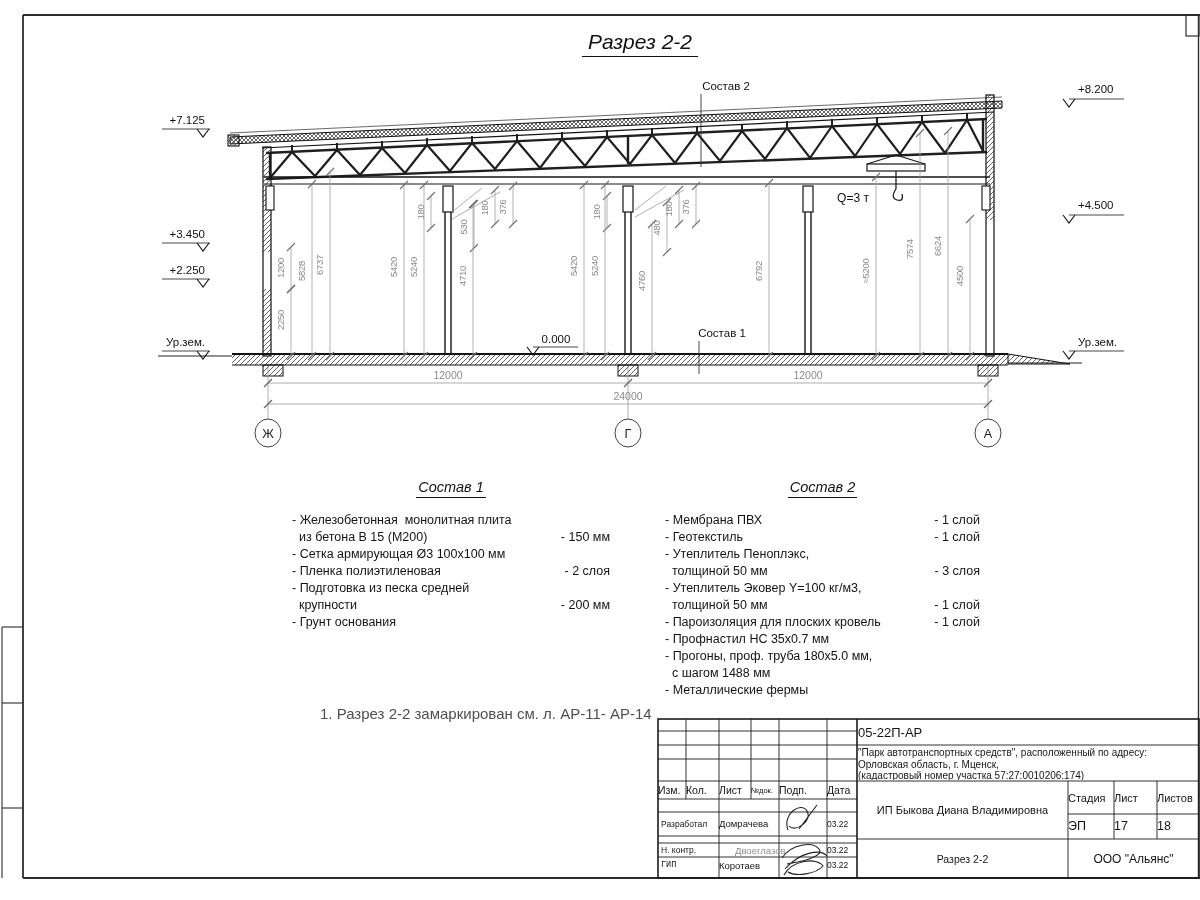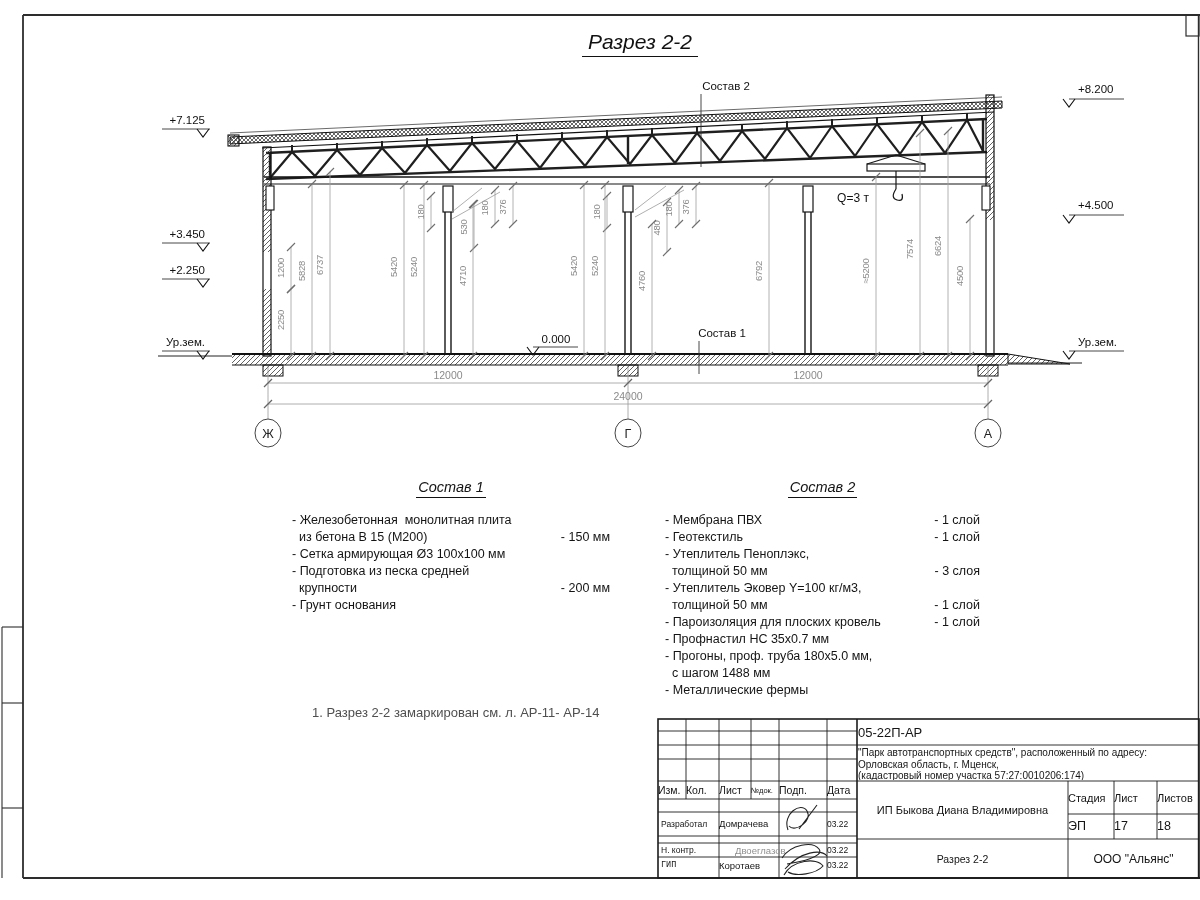--- a/index.html
+++ b/index.html
@@ -8,21 +8,21 @@
   svg#cad{position:absolute;left:0;top:0;}
   .abs{position:absolute;}
   .title-main{left:490px;top:30px;width:300px;text-align:center;font-size:21px;font-style:italic;}
   .title-main span{display:inline-block;border-bottom:1.6px solid #111;padding:0 6px 2px 6px;}
   .spec{font-size:12.5px;line-height:17px;color:#141414;}
   .spec .spec-title{text-align:center;font-style:italic;font-size:14.5px;margin-bottom:14px;}
   .spec .spec-title span{display:inline-block;border-bottom:1.4px solid #111;padding:0 2px 1px 2px;}
   .spec .row{display:flex;justify-content:space-between;align-items:flex-end;}
   .spec .nm{white-space:pre-wrap;}
   .spec .vl{white-space:nowrap;padding-left:8px;}
-  .note{font-size:13px;color:#4f4f4f;}
+  .note{font-size:15px;color:#4f4f4f;margin-left:8px;}
   .tb{position:absolute;overflow:hidden;color:#151515;}
   .c{text-align:left;}
   .fx{display:flex;align-items:center;justify-content:center;text-align:right;}
   .gray{color:#8f8f8f;margin-left:16px;}
 </style>
 </head>
 <body>
 
 <div class="page">
 
@@ -425,20 +425,24 @@
   <div class="row">
         <div class="nm">- Железобетонная  монолитная плита
   из бетона В 15 (М200)</div>
         <div class="vl">- 150 мм</div>
       </div>
   <div class="row">
         <div class="nm">- Сетка армирующая Ø3 100х100 мм</div>
         <div class="vl"></div>
       </div>
   <div class="row">
+        <div class="nm">- Пленка полиэтиленовая</div>
+        <div class="vl">-  2 слоя</div>
+      </div>
+  <div class="row">
         <div class="nm">- Подготовка из песка средней
   крупности</div>
         <div class="vl">- 200 мм</div>
       </div>
   <div class="row">
         <div class="nm">- Грунт основания</div>
         <div class="vl"></div>
       </div>
 </div>
 

